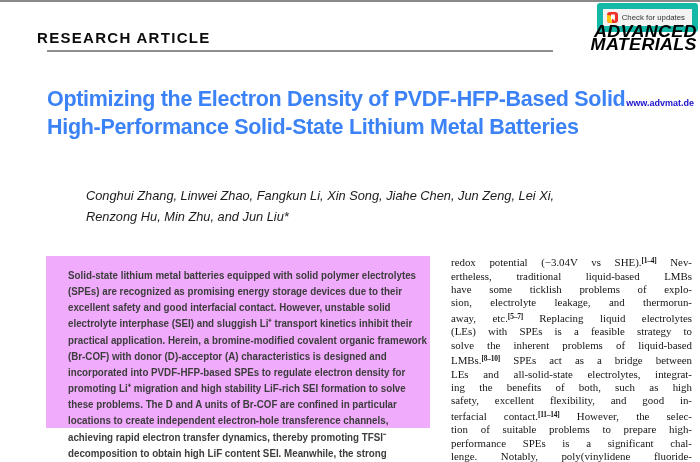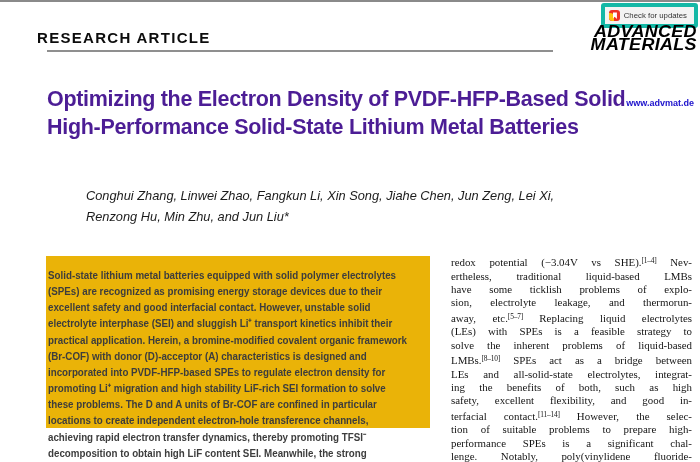--- a/index.html
+++ b/index.html
@@ -2,58 +2,58 @@
 <html><head>
 <meta charset="utf-8">
 <style>
   html,body{margin:0;padding:0;}
   .page{position:relative;width:700px;height:462px;background:#ffffff;overflow:hidden;
         font-family:"Liberation Sans",sans-serif;}
   .top-line{position:absolute;top:0;left:0;width:700px;height:2px;background:#8a8a8a;}
 
   
   .crossmark{position:absolute;top:3px;right:2px;height:17px;display:flex;align-items:center;
-             gap:4px;padding:0 7px 0 4px;background:#f3f3f3;border:4px solid #14b8a6;
+             gap:4px;padding:0 7px 0 4px;background:#f3f3f3;border:6px solid #14b8a6;
              border-radius:3px;font-size:7.8px;color:#333;}
   .cm-icon{width:11px;height:11px;border-radius:3px;background:#ee3124;position:relative;
            overflow:hidden;flex:0 0 auto;}
   .cm-icon::before{content:"";position:absolute;left:0;bottom:0;width:5.5px;height:8px;
            background:#ffc20e;border-radius:0 4px 0 3px;}
   .cm-icon::after{content:"";position:absolute;left:3.8px;top:2.4px;width:4.4px;height:6.6px;
            background:#ffffff;clip-path:polygon(0 0,100% 0,100% 100%,50% 68%,0 100%);}
 
   
   .section-label{position:absolute;left:37px;top:29px;font-size:15px;font-weight:bold;
                  letter-spacing:1.3px;color:#0c0c0c;}
   .rule{position:absolute;left:47px;top:50px;width:506px;height:2px;background:#8f8f8f;}
   .logo{position:absolute;top:25px;right:3px;text-align:right;font-style:italic;
         font-weight:bold;color:#000;transform:scaleX(1.12);transform-origin:100% 0;}
   .logo-line{font-size:16px;line-height:13px;letter-spacing:0.3px;}
   .journal-url{position:absolute;top:56px;right:6px;font-size:9px;font-weight:bold;
                color:#1d12cc;margin-top:42px;}
 
   
-  .title{position:absolute;left:47px;top:86px;color:#4c1d95;font-weight:bold;}
+  .title{position:absolute;left:47px;top:86px;color:#3b82f6;font-weight:bold;}
   .title .line{font-size:21.5px;line-height:27.6px;letter-spacing:-0.3px;white-space:nowrap;}
   .authors{position:absolute;left:47px;top:185px;font-style:italic;color:#1c1c1c;}
   .authors .line{font-size:12.8px;line-height:21px;white-space:nowrap;margin-left:39px;}
 
   
   .abstract-box{position:absolute;left:46px;top:256px;width:384px;height:172px;
-                background:#eab308;padding:11px 0 0 2px;box-sizing:border-box;}
+                background:#f0abfc;padding:11px 0 0 22px;box-sizing:border-box;}
   .abstract-lines{width:418px;transform:scaleX(0.865);transform-origin:0 0;
                   font-weight:bold;color:#3d3d3d;}
   .abstract-lines .line{font-size:11.3px;line-height:16.15px;white-space:nowrap;}
 
   
   .body-col{position:absolute;left:451px;top:254px;width:241px;
             font-family:"Liberation Serif",serif;color:#141414;}
   .body-col .line{font-size:10.9px;line-height:13.35px;text-align:justify;
                   text-align-last:justify;}
-  .body-col sup{font-size:68%;vertical-align:0.45em;letter-spacing:-0.2px;}
+  .body-col sup{font-size:68%;vertical-align:0.45em;letter-spacing:-0.2px;font-weight:bold;}
 </style>
 </head>
 <body>
 
 <div class="page">
 
   <div class="top-line"></div>
 
   <div class="crossmark">
     <span class="cm-icon"></span>

